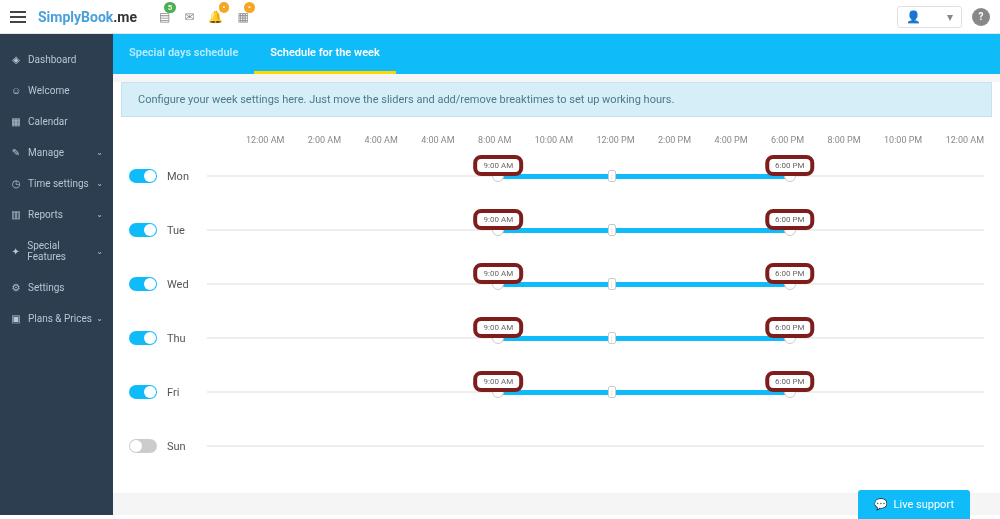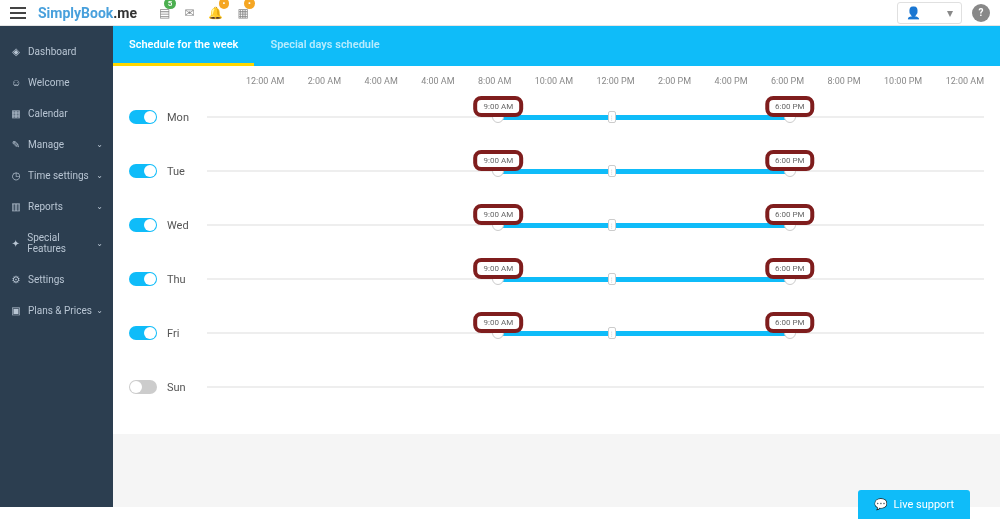--- a/index.html
+++ b/index.html
@@ -1,17 +1,17 @@
 <!DOCTYPE html>
 <html><head>
 <meta charset="utf-8">
 <style>
 *{margin:0;padding:0;box-sizing:border-box;font-family:-apple-system,BlinkMacSystemFont,'Segoe UI',Roboto,sans-serif}
 body{background:#fff;font-size:12px;color:#333;overflow:hidden}
-.header{height:26px;border-bottom:1px solid #e5e5e5;display:flex;align-items:center;padding:0 10px;justify-content:space-between}
+.header{height:34px;border-bottom:1px solid #e5e5e5;display:flex;align-items:center;padding:0 10px;justify-content:space-between}
 .header-left{display:flex;align-items:center;gap:12px}
 .hamburger{width:16px;height:12px;cursor:pointer;display:flex;flex-direction:column;justify-content:space-between}
 .hamburger span{height:2px;background:#444;width:100%}
 .logo{font-weight:700;font-size:14px;color:#48a0dc}
 .logo .dark{color:#333}
 .header-icons{display:flex;align-items:center;gap:14px;margin-left:10px}
 .header-icon{position:relative;color:#888;cursor:pointer}
 .badge{position:absolute;top:-8px;right:-6px;background:#4caf50;color:#fff;border-radius:8px;padding:1px 4px;font-size:8px;font-weight:600}
 .badge-orange{background:#f5a623}
 .header-right{display:flex;align-items:center;gap:10px}
@@ -131,24 +131,25 @@
         <div class="sidebar-item-left">
           <span class="sidebar-icon">▣</span>
           <span>Plans &amp; Prices</span>
         </div>
         <span class="chevron">⌄</span>
       </div>
     </div>
 
   <div class="main">
     <div class="tabs">
+      <div class="tab inactive">Special days schedule</div>
       <div class="tab active">Schedule for the week</div>
-      <div class="tab inactive">Special days schedule</div>
     </div>
     <div class="content">
+      <div class="info-bar">Configure your week settings here. Just move the sliders and add/remove breaktimes to set up working hours.</div>
       <div class="timeline" id="timeline">
           <span>12:00 AM</span>
           <span>2:00 AM</span>
           <span>4:00 AM</span>
           <span>4:00 AM</span>
           <span>8:00 AM</span>
           <span>10:00 AM</span>
           <span>12:00 PM</span>
           <span>2:00 PM</span>
           <span>4:00 PM</span>

